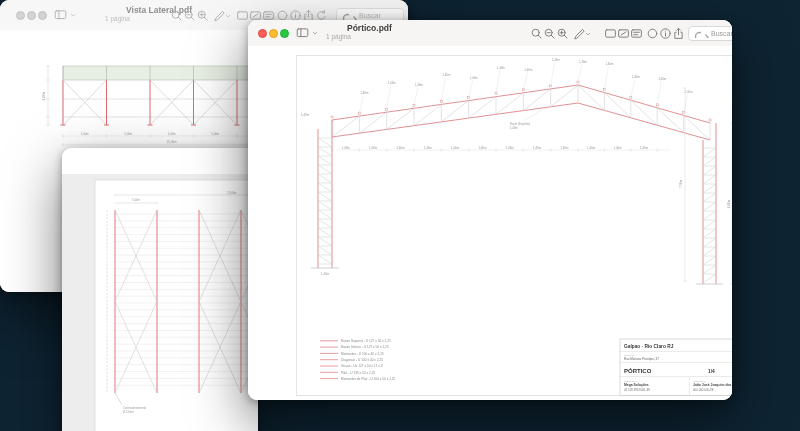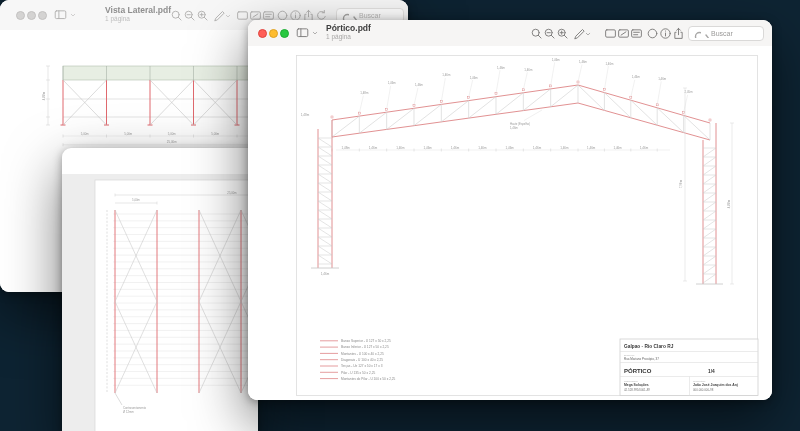--- a/index.html
+++ b/index.html
@@ -5,21 +5,21 @@
   html,body{margin:0;padding:0;}
   body{width:800px;height:431px;overflow:hidden;background:#0e2433;
        font-family:"Liberation Sans","DejaVu Sans",sans-serif;}
   .desktop{position:relative;width:800px;height:431px;background:#0e2433;}
   .win{position:absolute;background:#fff;border-radius:9px;overflow:hidden;
        box-shadow:0 22px 55px rgba(0,0,0,.55),0 2px 10px rgba(0,0,0,.35);}
   .titlebar{position:relative;background:#f6f5f4;border-bottom:1px solid #e3e2e1;}
   .win.inactive .titlebar{background:#f7f7f7;}
   .lt{position:absolute;width:7px;height:7px;border-radius:50%;}
   .lt.gray{background:#d4d3d2;border:.5px solid #c3c2c1;}
-  .wtitle{font-size:8.5px;font-weight:700;color:#3e3e3e;line-height:10px;white-space:nowrap;}
+  .wtitle{font-size:8.5px;font-weight:700;color:#3e3e3e;line-height:10px;white-space:nowrap;margin-left:21px;}
   .wsub{font-size:6.5px;color:#a8a7a6;line-height:7px;}
   .inactive .wtitle{color:#8f8f8f;}
   .inactive .wsub{color:#bdbdbd;}
   .titlewrap{position:absolute;}
   .tbi{position:absolute;width:13px;height:13px;fill:none;stroke:#7c7b7a;
        stroke-width:1.15;stroke-linecap:round;stroke-linejoin:round;}
   .tbi.sm{width:8px;height:8px;}
   .inactive .tbi{stroke:#b2b1b0;}
   .search{position:absolute;display:flex;align-items:center;gap:2px;
           border:1px solid #dad9d8;border-radius:4px;height:13px;padding:0 4px;
@@ -271,21 +271,21 @@
             <line x1="53" y1="219" x2="60" y2="231" stroke="#b9b9b9" stroke-width="0.5"></line>
           </g>
         <text x="170" y="19.5" font-size="2.8" fill="#9a9a9a" text-anchor="middle">25,00m</text>
         <text x="74" y="27" font-size="2.8" fill="#9a9a9a" text-anchor="middle">5,00m</text>
         <text x="61" y="234.5" font-size="2.8" fill="#9a9a9a" text-anchor="start">Contraventamento</text>
         <text x="61" y="238.5" font-size="2.8" fill="#9a9a9a" text-anchor="start">Ø 12mm</text>
       </svg>
     </div>
   </section>
 
-  <section class="win" id="win-portico" style="left:248px;top:20px;width:524px;height:380px;">
+  <section class="win" id="win-portico" style="left:248px;top:20px;width:484px;height:380px;">
     <header class="titlebar" style="height:26px;">
       <span class="lt" style="left:10px;top:9px;background:#ff5f57;border:.5px solid #e0443e;"></span>
       <span class="lt" style="left:21px;top:9px;background:#febc2e;border:.5px solid #dea123;"></span>
       <span class="lt" style="left:32px;top:9px;background:#28c840;border:.5px solid #1dad32;"></span>
       <svg class="tbi" style="left:48px;top:6px;">
           <use href="#i-sidebar"></use>
         </svg>
       <svg class="tbi sm" style="left:63px;top:9px;">
           <use href="#i-chev"></use>
         </svg>

